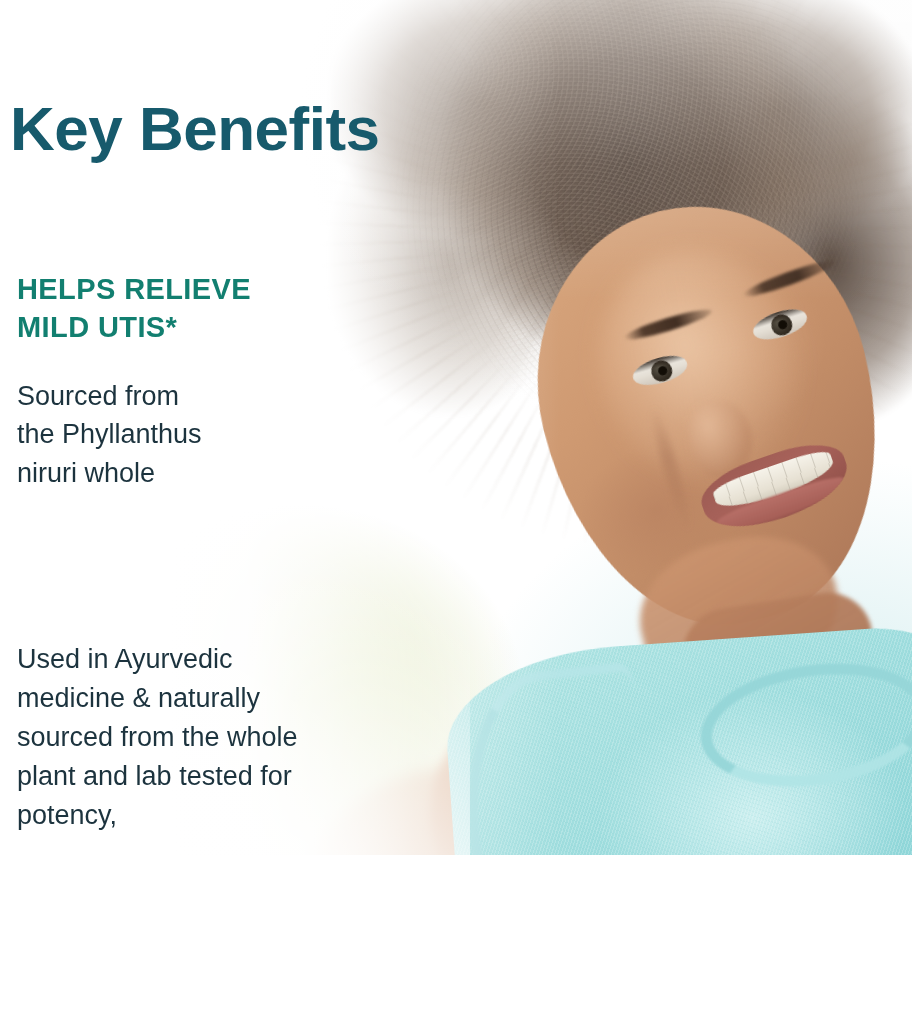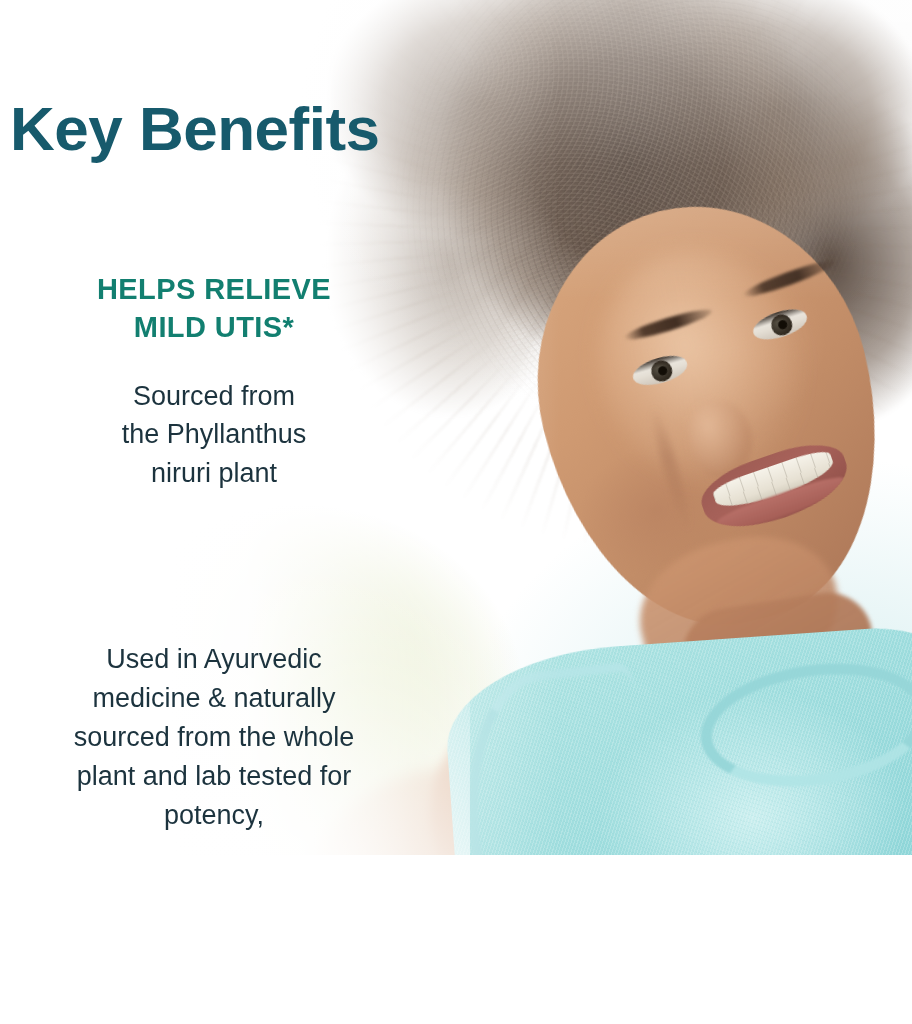--- a/index.html
+++ b/index.html
@@ -5,21 +5,20 @@
 <style>
   * { margin:0; padding:0; box-sizing:border-box; }
   html,body { width:912px; height:1024px; overflow:hidden; background:#ffffff; }
   body { font-family:"Liberation Sans", sans-serif; }
 
   .canvas {
     position:relative;
     width:912px; height:855px;
     background:#fef9c3;
     overflow:hidden;
-    text-align:center;
   }
 
   
   .photo {
     position:absolute;
     inset:0;
     overflow:hidden;
   }
 
   
@@ -315,21 +314,21 @@
   .page-title {
     position:absolute;
     left:10px; top:96px;
     font-size:62px;
     font-weight:700;
     letter-spacing:-0.5px;
     color:#175a6c;
     line-height:1.05;
   }
 
-  .benefit { position:absolute; left:4px; width:420px; }
+  .benefit { position:absolute; left:17px; width:420px; }
   .benefit-1 { top:270px; }
   .benefit-2 { top:610px; }
 
   .benefit-heading {
     font-size:29px;
     font-weight:700;
     letter-spacing:0.4px;
     line-height:1.32;
     color:#127f70;
     text-transform:uppercase;
@@ -396,21 +395,21 @@
 
   <div class="content">
 
     <h1 class="page-title">Key Benefits</h1>
 
     <div class="benefit benefit-1">
       <div class="benefit-heading">HELPS RELIEVE
 MILD UTIs*</div>
       <div class="benefit-body">Sourced from
 the Phyllanthus
-niruri plant</div>
+niruri whole</div>
     </div>
 
     <div class="benefit benefit-2">
       <div class="benefit-body">Used in Ayurvedic
 medicine &amp; naturally
 sourced from the whole
 plant and lab tested for
 potency,</div>
     </div>
 

